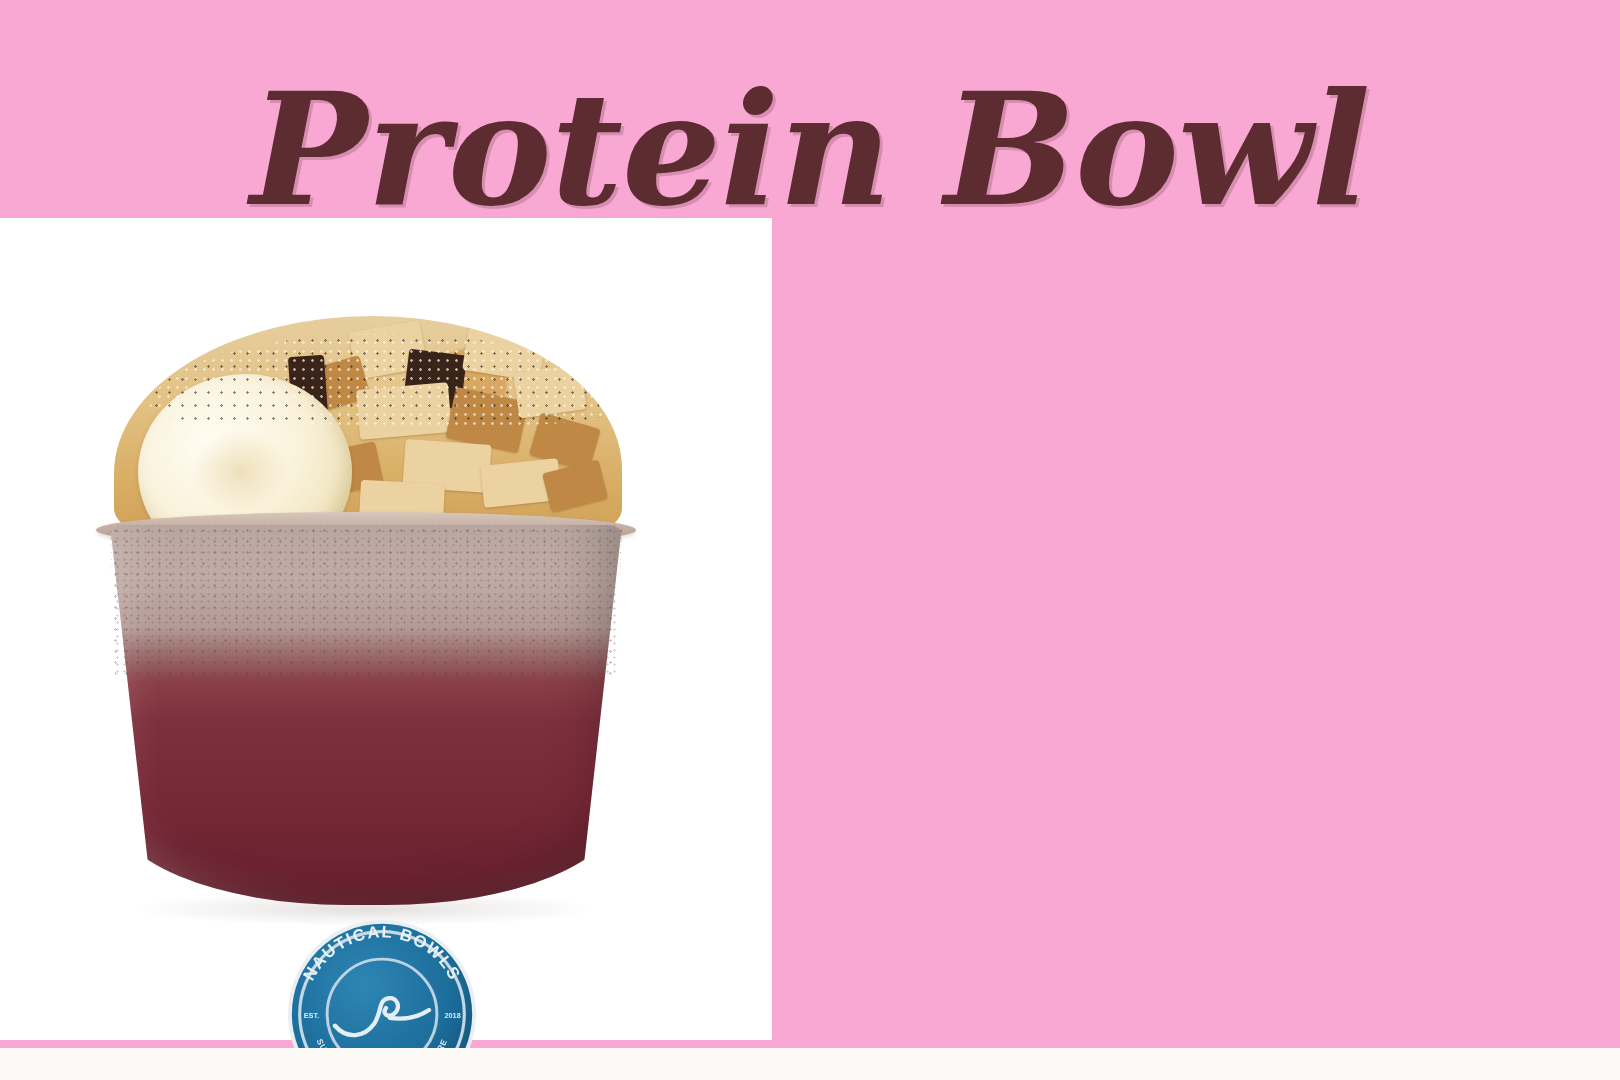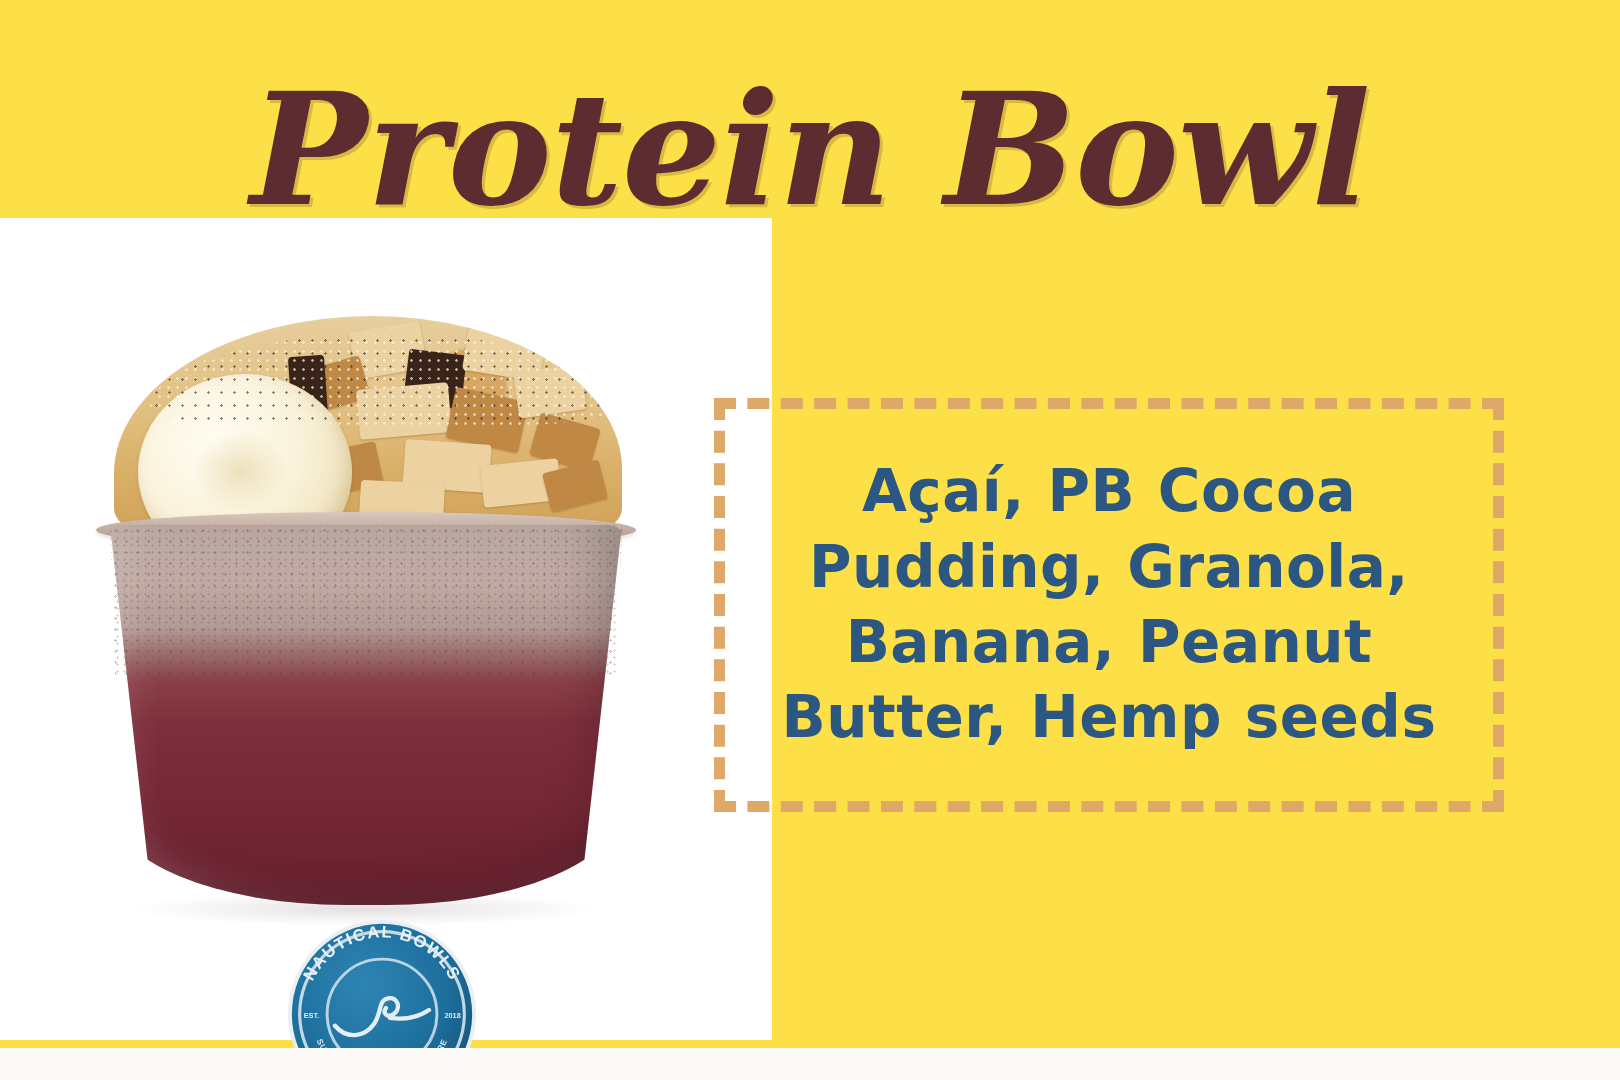--- a/index.html
+++ b/index.html
@@ -5,21 +5,21 @@
 <style>
   html, body {
     margin: 0;
     padding: 0;
     background: #FBFAF7;
   }
   #canvas {
     position: relative;
     width: 1620px;
     height: 1048px;
-    background: #fde047;
+    background: #f9a8d4;
     overflow: hidden;
     font-family: "Liberation Sans", sans-serif;
   }
 
   
   .title {
     position: absolute;
     left: 0;
     top: 72px;
     width: 1620px;
@@ -282,17 +282,14 @@
         <text font-family="'Liberation Sans', sans-serif" font-size="8.4" font-weight="700" letter-spacing="0.7" fill="#DCE9F1">
           <textPath href="#arcBot" startOffset="50%" text-anchor="middle">SUPERFOOD BOWLS | ACAI &amp; MORE</textPath>
         </text>
 
         <text x="28" y="104" font-family="'Liberation Sans', sans-serif" font-size="7.5" font-weight="700" fill="#DCE9F1" text-anchor="middle">EST.</text>
         <text x="172" y="104" font-family="'Liberation Sans', sans-serif" font-size="7.5" font-weight="700" fill="#DCE9F1" text-anchor="middle">2018</text>
       </svg>
     </div>
   </div>
 
-  <div class="ingredient-box">
-    <div class="ingredient-text">Açaí, PB Cocoa Pudding, Granola, Banana, Peanut Butter, Hemp seeds</div>
-  </div>
 
 </div>
 
 </body></html>

